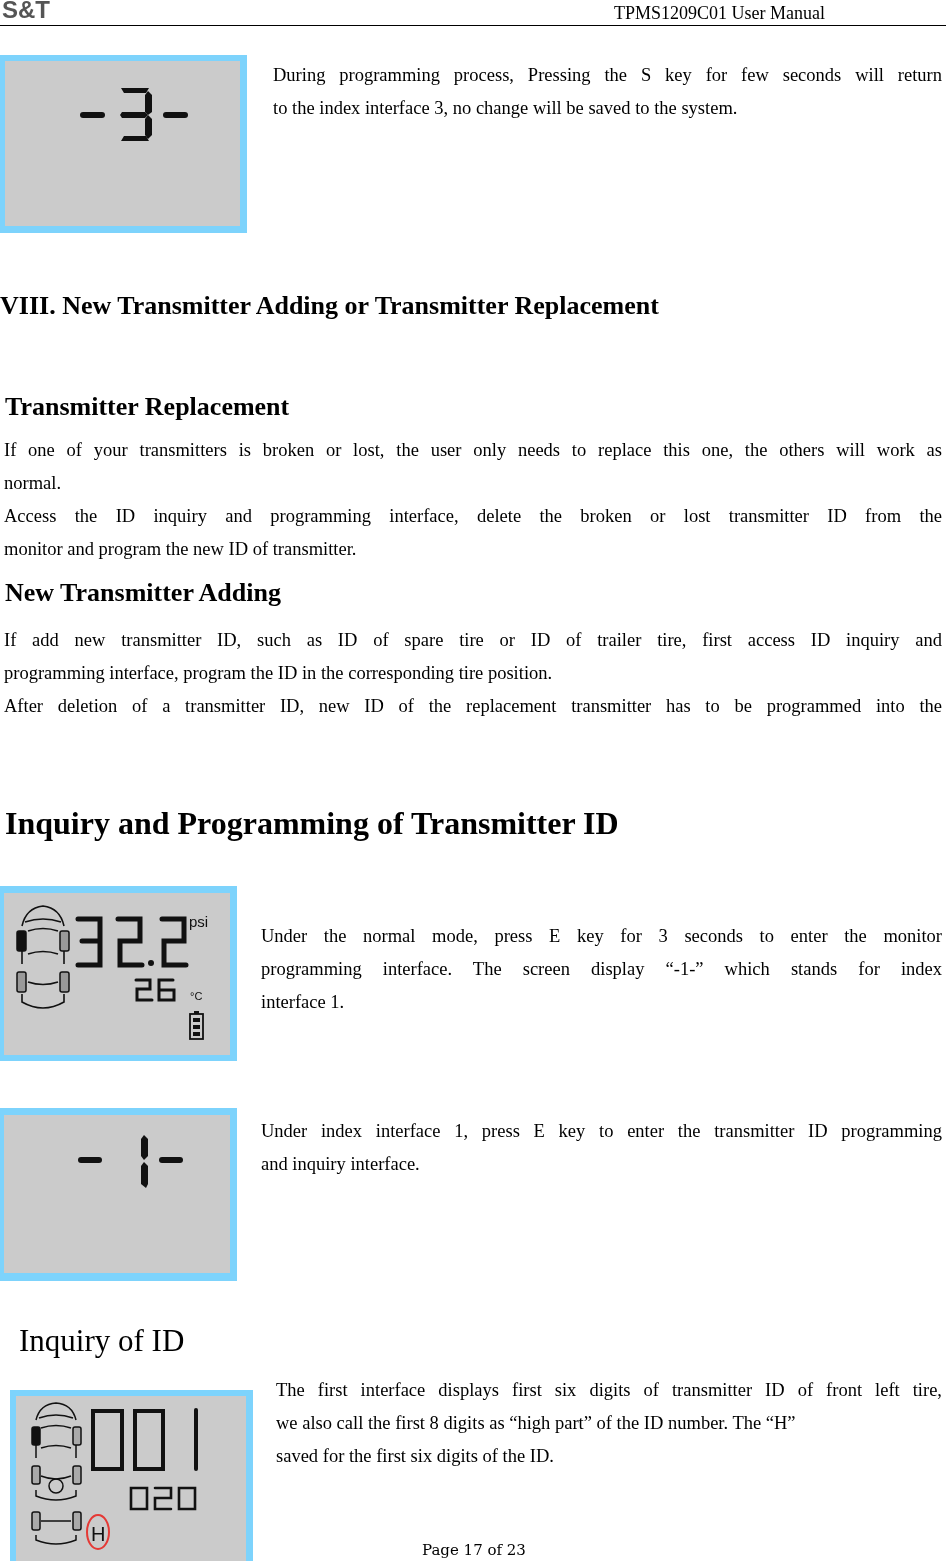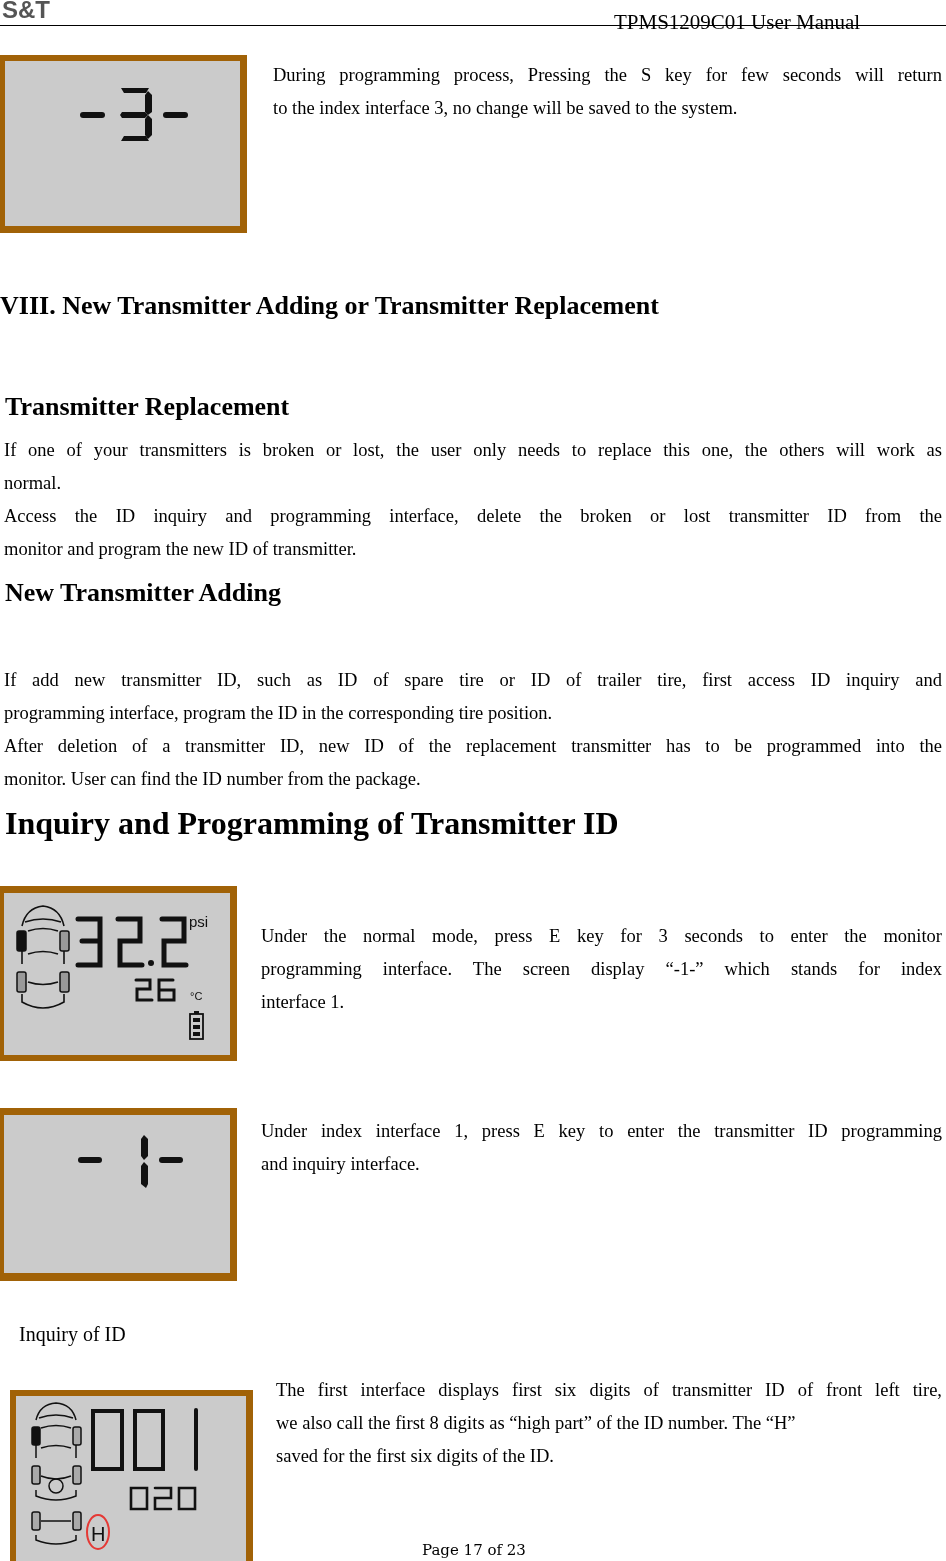--- a/index.html
+++ b/index.html
@@ -3,35 +3,35 @@
 <meta charset="utf-8">
 <style>
   html, body { margin: 0; padding: 0; background: #ffffff; }
   body { width: 946px; height: 1561px; position: relative; overflow: hidden;
          font-family: "Liberation Serif", "DejaVu Serif", serif; color: #000; }
   .abs { position: absolute; }
 
   
   .logo { left: 2px; top: -2px; font-family: "Liberation Sans", "DejaVu Sans", sans-serif;
           font-size: 24px; font-weight: bold; color: #555; letter-spacing: 0px; line-height: 24px; }
-  .header-title { left: 614px; top: 12px; font-size: 21px; line-height: 20px; }
+  .header-title { left: 614px; top: 3px; font-size: 18px; line-height: 20px; }
   .header-rule { left: 0; top: 25px; width: 946px; height: 1px; background: #000; }
 
   
-  .lcd { background: #a16207; text-decoration: underline; }
+  .lcd { background: #7dd3fc; text-decoration: underline; }
   .lcd-inner { position: absolute; background: #cbcbcb; }
   svg.lcd-svg { position: absolute; left: 0; top: 0; }
 
   
   .para { font-size: 18.5px; line-height: 33px; text-align: justify; }
   .para .line { display: block; }
   .justify-line { text-align: justify; text-align-last: justify; display: block; }
   .h-center { font-size: 26px; font-weight: bold; text-align: left; }
   .h2 { font-size: 26px; font-weight: bold; }
-  .h-plain { font-size: 20px; }
+  .h-plain { font-size: 31px; }
   .footer { font-family: "DejaVu Serif", "Liberation Serif", serif; font-size: 15px; }
 </style>
 </head>
 <body>
 
 <div class="abs logo">S&amp;T</div>
 <div class="abs header-title">TPMS1209C01 User Manual</div>
 <div class="abs header-rule"></div>
 
 <div class="abs lcd" style="left:0;top:55px;width:247px;height:178px;">
@@ -58,25 +58,24 @@
 
 <div class="abs h2" style="left:5px;top:384px;margin-top:8px;">Transmitter Replacement</div>
 <div class="abs para" style="left:4px;top:434px;width:938px;">
   <span class="justify-line">If one of your transmitters is broken or lost, the user only needs to replace this one, the others will work as</span>
   <span class="line">normal.</span>
   <span class="justify-line">Access the ID inquiry and programming interface, delete the broken or lost transmitter ID from the</span>
   <span class="line">monitor and program the new ID of transmitter.</span>
 </div>
 
 <div class="abs h2" style="left:5px;top:578px;">New Transmitter Adding</div>
-<div class="abs para" style="left:4px;top:664px;width:938px;">
+<div class="abs para" style="left:4px;top:624px;width:938px;">
   <span class="justify-line">If add new transmitter ID, such as ID of spare tire or ID of trailer tire, first access ID inquiry and</span>
   <span class="line">programming interface, program the ID in the corresponding tire position.</span>
   <span class="justify-line">After deletion of a transmitter ID, new ID of the replacement transmitter has to be programmed into the</span>
-  <span class="line">monitor. User can find the ID number from the package.</span>
 </div>
 
 <div class="abs h2" style="left:5px;top:805px;font-size:32px;">Inquiry and Programming of Transmitter ID</div>
 
 <div class="abs lcd" style="left:0;top:886px;width:237px;height:175px;">
   <div class="lcd-inner" style="left:4px;top:7px;width:226px;height:162px;"></div>
   <svg class="lcd-svg" width="237" height="175" viewBox="0 0 237 175">
 
     <g fill="none" stroke="#111" stroke-width="1.6">
       <path d="M22,40 Q26,22 43,20 Q60,22 64,40"></path>

